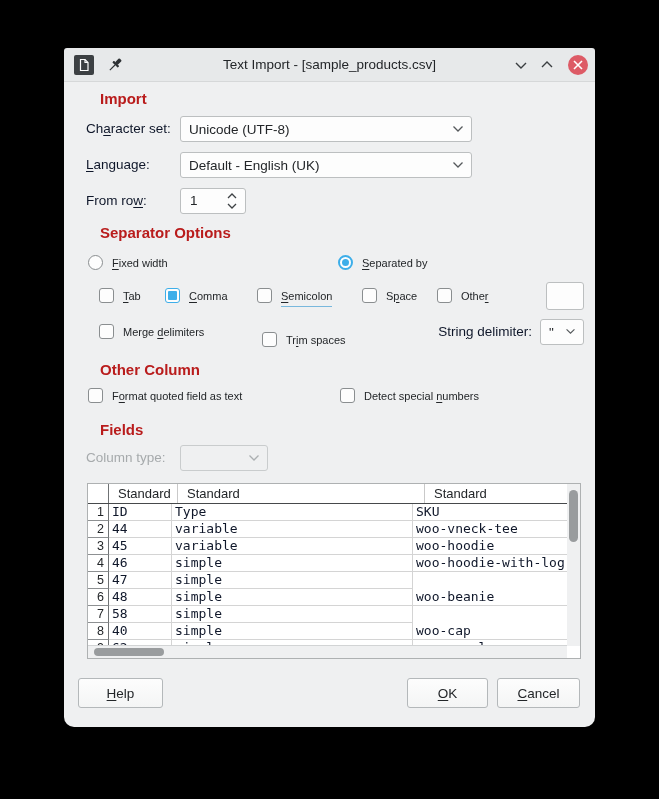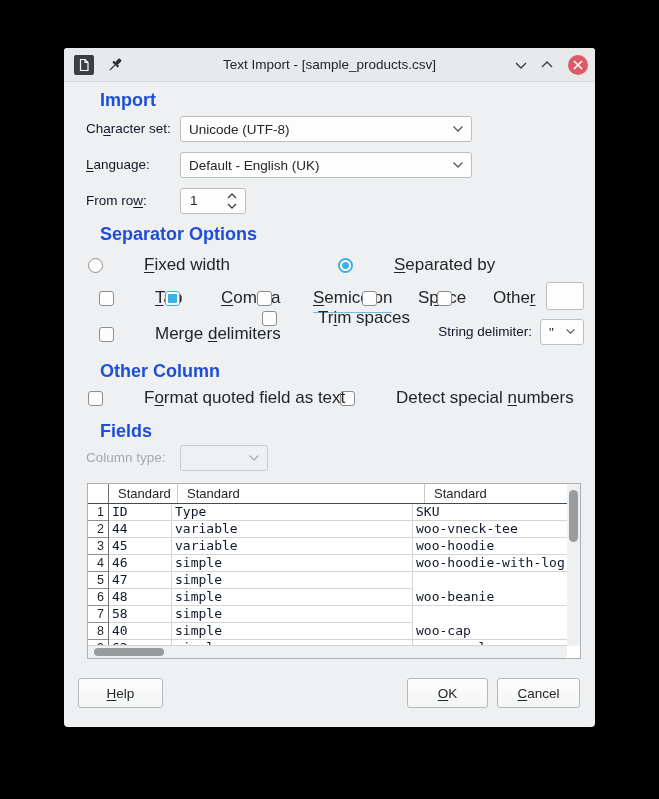--- a/index.html
+++ b/index.html
@@ -1,44 +1,44 @@
 <!DOCTYPE html>
 <html style="--accent: #3daee9; --close: #dd5b66;"><head>
 <meta charset="utf-8">
 <style>
   html,body{margin:0;padding:0;background:#000;width:659px;height:799px;overflow:hidden;
     font-family:"Liberation Sans","DejaVu Sans",sans-serif;}
   .stage{position:relative;width:659px;height:799px;background:#000;}
-  .dialog{position:absolute;left:64px;top:48px;width:531px;height:679px;background:#eff0f1;border-radius:4px;}
+  .dialog{position:absolute;left:64px;top:48px;width:531px;height:679px;background:#eff0f1;border-radius:10px;}
   
   .titlebar{position:absolute;left:0;top:0;width:100%;height:34px;background:#e7e9ea;
     border-radius:3px 3px 0 0;border-bottom:1px solid #d6d8d9;box-sizing:border-box;}
   .app-icon{position:absolute;left:10px;top:7px;width:20px;height:20px;background:#3c4043;border-radius:2px;}
   .pin-icon{position:absolute;left:42px;top:8px;width:18px;height:18px;}
   .tb-title{position:absolute;left:0;right:0;top:0;height:34px;line-height:34px;text-align:center;
     font-size:13.5px;color:#232629;}
   .tb-btn{position:absolute;top:10px;width:16px;height:14px;cursor:pointer;}
   .tb-shade{right:66px;} .tb-unshade{right:40px;}
   .close-btn{position:absolute;right:7px;top:7px;width:20px;height:20px;border-radius:50%;
     background:var(--close,#dd5b66);display:flex;align-items:center;justify-content:center;cursor:pointer;}
   
-  .sect{position:absolute;left:8px;font-size:18px;font-weight:bold;color:#1d4ed8;padding-left:28px;}
+  .sect{position:absolute;left:8px;font-size:15px;font-weight:bold;color:#b91c1c;padding-left:28px;}
   .lbl{position:absolute;font-size:13.5px;color:#0f172a;}
   .mn{text-decoration:underline;text-underline-offset:2px;}
   .select{position:absolute;height:26px;background:#fdfdfd;border:1px solid #bcbfc0;border-radius:3px;
     box-sizing:border-box;display:flex;align-items:center;font-size:13.5px;color:#232629;
     padding:0 26px 0 8px;cursor:pointer;}
   .select svg{position:absolute;right:7px;top:50%;margin-top:-4px;}
   .select.disabled{background:#eff0f1;border-color:#c9cccd;color:#a6aaac;cursor:default;}
   .spin{position:absolute;left:116px;top:140px;width:66px;height:26px;background:#fdfdfd;
     border:1px solid #bcbfc0;border-radius:3px;box-sizing:border-box;}
   .spin .val{position:absolute;left:9px;top:0;line-height:24px;font-size:13.5px;color:#232629;}
   .spin .arrows{position:absolute;right:6px;top:2px;width:14px;height:20px;cursor:pointer;}
   .opt{position:absolute;display:flex;align-items:center;gap:9px;cursor:pointer;}
-  .optlabel{font-size:17px;color:#232629;position:relative;white-space:nowrap;margin-left:32px;}
+  .optlabel{font-size:11px;color:#232629;position:relative;white-space:nowrap;}
   .optlabel.focused::after{content:"";position:absolute;left:0;right:0;bottom:-5px;height:1px;background:#79b8dd;}
   .cb{width:15px;height:15px;box-sizing:border-box;border:1px solid #8a8e90;border-radius:3px;background:#fdfdfd;flex:none;}
   .cb.on{border-color:var(--accent,#3daee9);}
   .cb.on::after{content:"";display:block;width:9px;height:9px;margin:2px;border-radius:1px;background:var(--accent,#3daee9);}
   .radio{width:15px;height:15px;box-sizing:border-box;border:1px solid #8a8e90;border-radius:50%;background:#fdfdfd;flex:none;}
   .radio.on{border:2px solid var(--accent,#3daee9);}
   .radio.on::after{content:"";display:block;width:7px;height:7px;margin:2px;border-radius:50%;background:var(--accent,#3daee9);}
   .txtinput{position:absolute;background:#fdfdfd;border:1px solid #bcbfc0;border-radius:3px;box-sizing:border-box;}
   
   .ftable{position:absolute;left:23px;top:435px;width:494px;height:176px;background:#fff;
@@ -166,21 +166,21 @@
     <div class="opt" style="left:373px;top:240px">
       <span class="cb"></span>
       <span class="optlabel"><span>Othe</span><span class="mn">r</span><span></span></span>
     </div>
     <input class="txtinput" style="left: 482px; top: 234px; width: 38px; height: 28px;" type="text" value="">
 
     <div class="opt" style="left:35px;top:276px">
       <span class="cb"></span>
       <span class="optlabel"><span>Merge </span><span class="mn">d</span><span>elimiters</span></span>
     </div>
-    <div class="opt" style="left:198px;top:260px">
+    <div class="opt" style="left:198px;top:284px">
       <span class="cb"></span>
       <span class="optlabel"><span>Tr</span><span class="mn">i</span><span>m spaces</span></span>
     </div>
     <div class="lbl" style="right:63px;top:276px;line-height:16px"><span>Strin</span><span class="mn">g</span><span> delimiter:</span></div>
     <div class="select" style="left:476px;top:271px;width:44px;padding-right:20px">
       <span>"</span>
       <svg width="11" height="7" viewBox="0 0 12 8">
           <polyline points="1.5,1.5 6,6 10.5,1.5" fill="none" stroke="#55595c" stroke-width="1.3"></polyline>
         </svg>
     </div>

